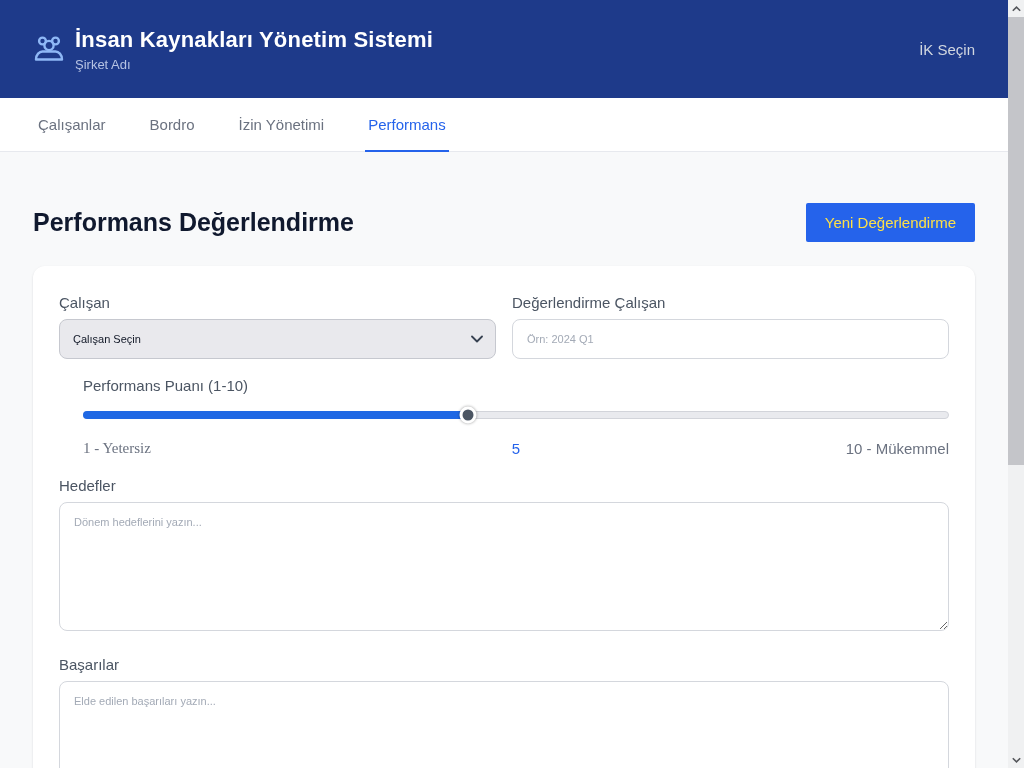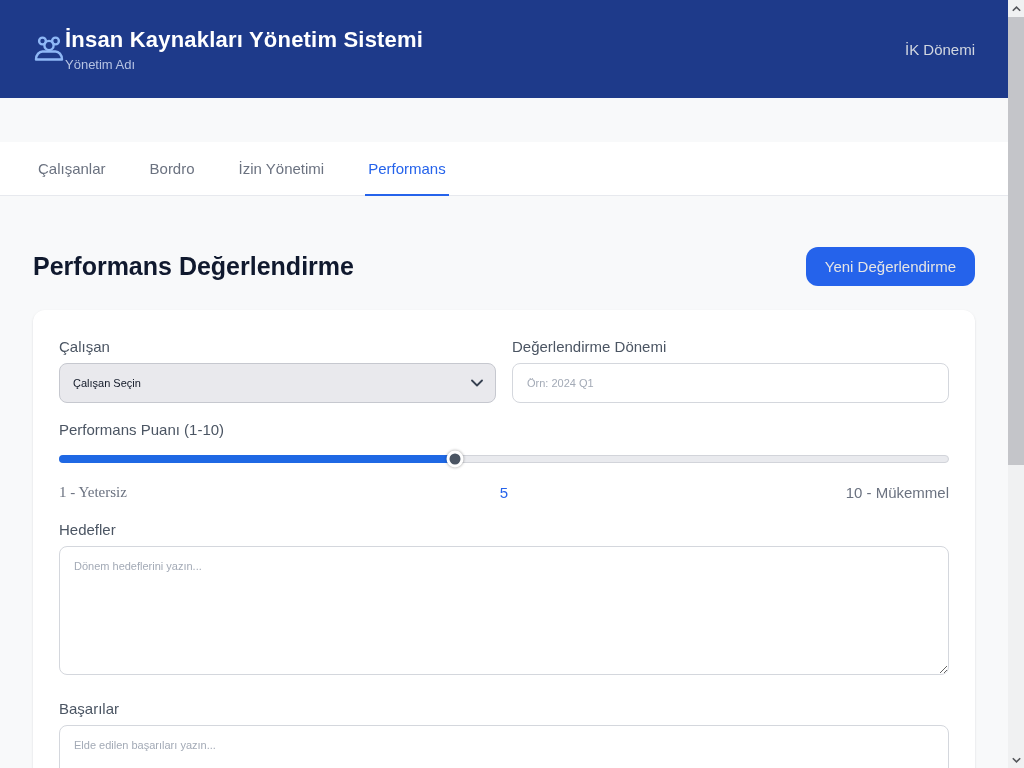--- a/index.html
+++ b/index.html
@@ -9,45 +9,45 @@
     background: #f8f9fa;
     position: relative;
   }
   .app { width: 1008px; }
 
   
   .topbar {
     height: 98px; background: #1e3a8a;
     display: flex; align-items: center; padding: 0 33px;
   }
-  .brand { display: flex; align-items: center; gap: 0; }
+  .brand { display: flex; align-items: center; gap: 10px; }
   .brand-icon { flex: 0 0 auto; display: flex; }
   .brand-title { color: #ffffff; font-size: 22px; font-weight: 700; letter-spacing: .2px; margin-bottom: 4px; }
   .brand-sub { color: #b6c3e3; font-size: 13px; }
   .user-role { margin-left: auto; color: #d2d7e0; font-size: 15px; }
 
   
   .tabs {
     height: 54px; background: #ffffff; border-bottom: 1px solid #e7e9ee;
-    display: flex; align-items: stretch; padding: 0 35px; margin-top: 44px;
+    display: flex; align-items: stretch; padding: 0 35px;
   }
   .tab {
     display: flex; align-items: center; margin-right: 38px; padding: 0 3px;
     font-size: 15px; color: #6b7280; cursor: pointer;
     border-bottom: 2px solid transparent; margin-bottom: -1px;
   }
   .tab.active { color: #2563eb; border-bottom-color: #2563eb; text-align: center; }
 
   
   main { padding: 51px 33px 0; }
   .page-head { display: flex; justify-content: space-between; align-items: center; margin-bottom: 24px; }
   .page-title { font-size: 25px; font-weight: 700; color: #10192e; }
   .btn-primary {
-    background: #2563eb; color: #e5e5e5; font-size: 15px;
-    font-family: inherit; padding: 11px 19px; border: none; border-radius: 12px; cursor: pointer;
+    background: #2563eb; color: #fde047; font-size: 15px;
+    font-family: inherit; padding: 11px 19px; border: none; border-radius: 2px; cursor: pointer;
   }
 
   .card {
     background: #ffffff; border-radius: 12px;
     box-shadow: 0 1px 2px rgba(16,24,40,.05), 0 1px 3px rgba(16,24,40,.08);
     padding: 28px 26px 28px;
   }
   .card-title { font-size: 17px; font-weight: 700; color: #111827; margin-bottom: 24px; }
 
   .form-row { display: flex; gap: 16px; margin-bottom: 18px; }
@@ -62,21 +62,21 @@
   select.control {
     appearance: none; -webkit-appearance: none;
     background: #e9e9ed; border: 1px solid #c6c8cf; padding: 0 36px 0 13px;
   }
   .chev { position: absolute; right: 13px; top: 50%; transform: translateY(-50%); pointer-events: none; display: flex; }
   input.control {
     background: #ffffff; border: 1px solid #d4d7dd; padding: 0 14px;
   }
   input.control::placeholder, textarea.control::placeholder { color: #a3aab6; opacity: 1; }
 
-  .score-block { margin-bottom: 20px; }
+  .score-block { margin-bottom: 20px; margin-left: 24px; }
   .slider { position: relative; height: 22px; margin: 10px 0 14px; cursor: pointer; }
   .slider-track {
     position: absolute; left: 0; right: 0; top: 50%; transform: translateY(-50%);
     height: 8px; background: #e9eaee; border: 1px solid #d2d4da; border-radius: 99px;
   }
   .slider-fill {
     position: absolute; left: 0; top: 50%; transform: translateY(-50%);
     height: 8px; background: #1f68e4; border-radius: 99px;
   }
   .slider-thumb {
@@ -116,24 +116,24 @@
       <span class="brand-icon">
         <svg width="32" height="30" viewBox="0 0 32 30" fill="none" stroke="#8fb8f6" stroke-width="2.4" stroke-linecap="round" stroke-linejoin="round">
           <circle cx="9.5" cy="7" r="3.4"></circle>
           <circle cx="22.5" cy="7" r="3.4"></circle>
           <circle cx="16" cy="11.5" r="4.6"></circle>
           <path d="M3 25.5 c0-5 3.4-8 6.5-8 h13 c3.1 0 6.5 3 6.5 8 z"></path>
         </svg>
       </span>
       <div>
         <div class="brand-title">İnsan Kaynakları Yönetim Sistemi</div>
-        <div class="brand-sub">Yönetim Adı</div>
+        <div class="brand-sub">Şirket Adı</div>
       </div>
     </div>
-    <div class="user-role">İK Dönemi</div>
+    <div class="user-role">İK Seçin</div>
   </header>
 
   <nav class="tabs">
       <div class="tab">Çalışanlar</div>
       <div class="tab">Bordro</div>
       <div class="tab">İzin Yönetimi</div>
       <div class="tab active">Performans</div>
     </nav>
 
   <main>
@@ -152,21 +152,21 @@
               <option>Çalışan Seçin</option>
             </select>
             <span class="chev">
               <svg width="12" height="8" viewBox="0 0 12 8" fill="none" stroke="#374151" stroke-width="1.8" stroke-linecap="round" stroke-linejoin="round">
                 <polyline points="1,1.5 6,6.5 11,1.5"></polyline>
               </svg>
             </span>
           </div>
         </div>
         <div class="field">
-          <label class="field-label">Değerlendirme Dönemi</label>
+          <label class="field-label">Değerlendirme Çalışan</label>
           <input type="text" class="control" placeholder="Örn: 2024 Q1" style="">
         </div>
       </div>
 
       <div class="score-block">
         <label class="field-label">Performans Puanı (1-10)</label>
         <div class="slider">
           <div class="slider-track"></div>
           <div class="slider-fill" style="width: 44.4444%;"></div>
           <div class="slider-thumb" style="left: 44.4444%;"></div>

